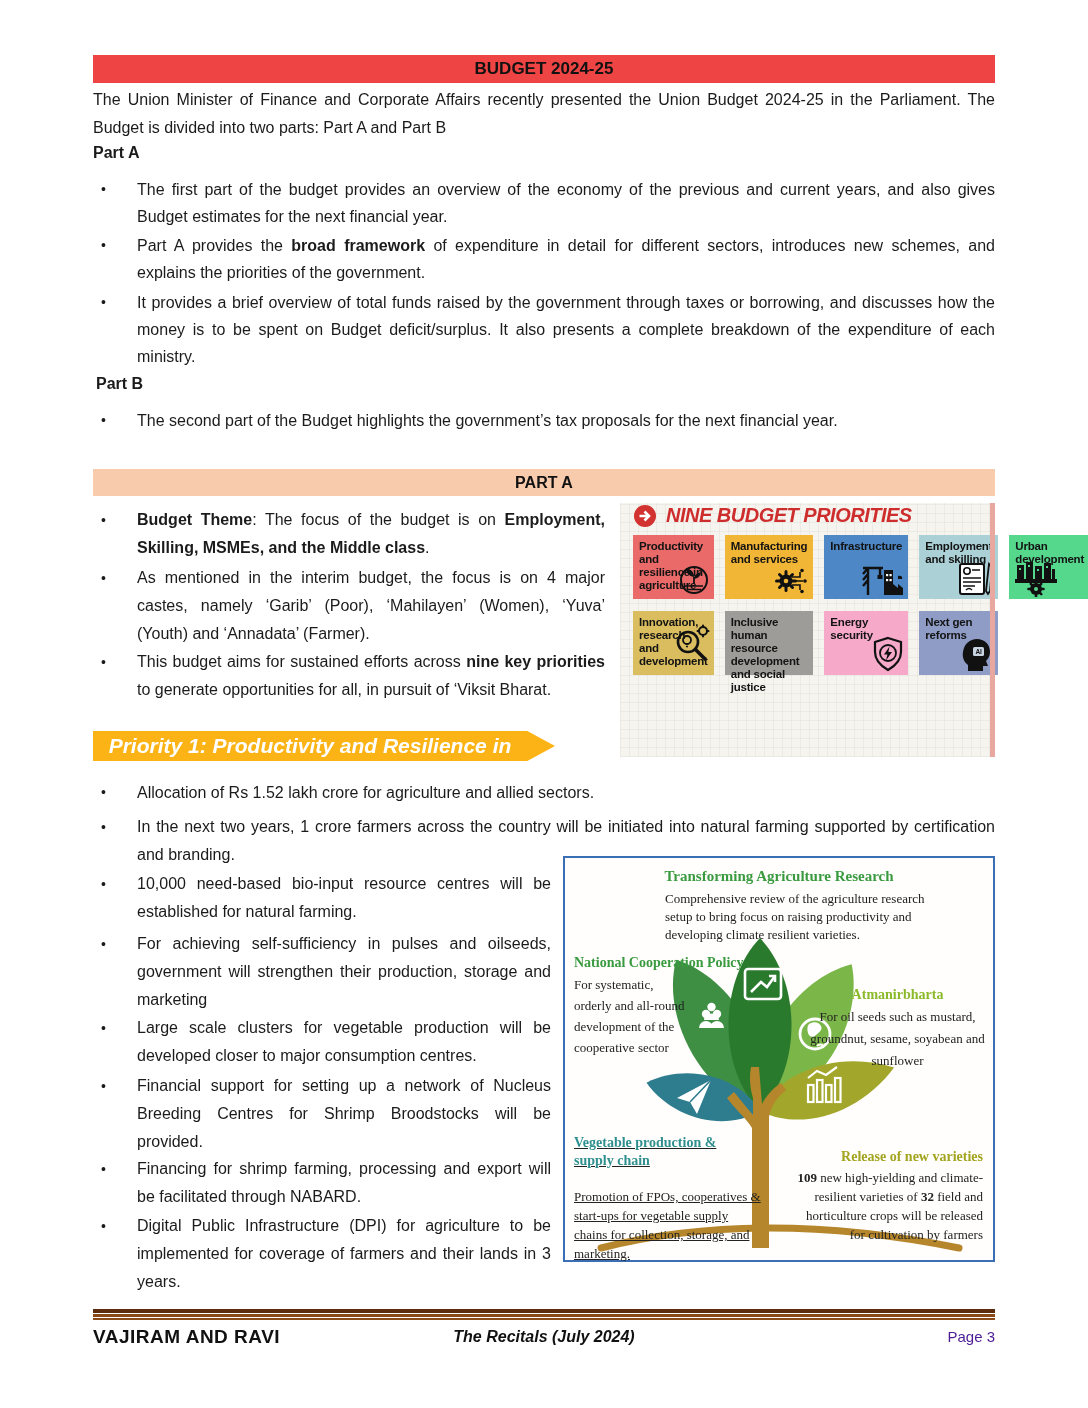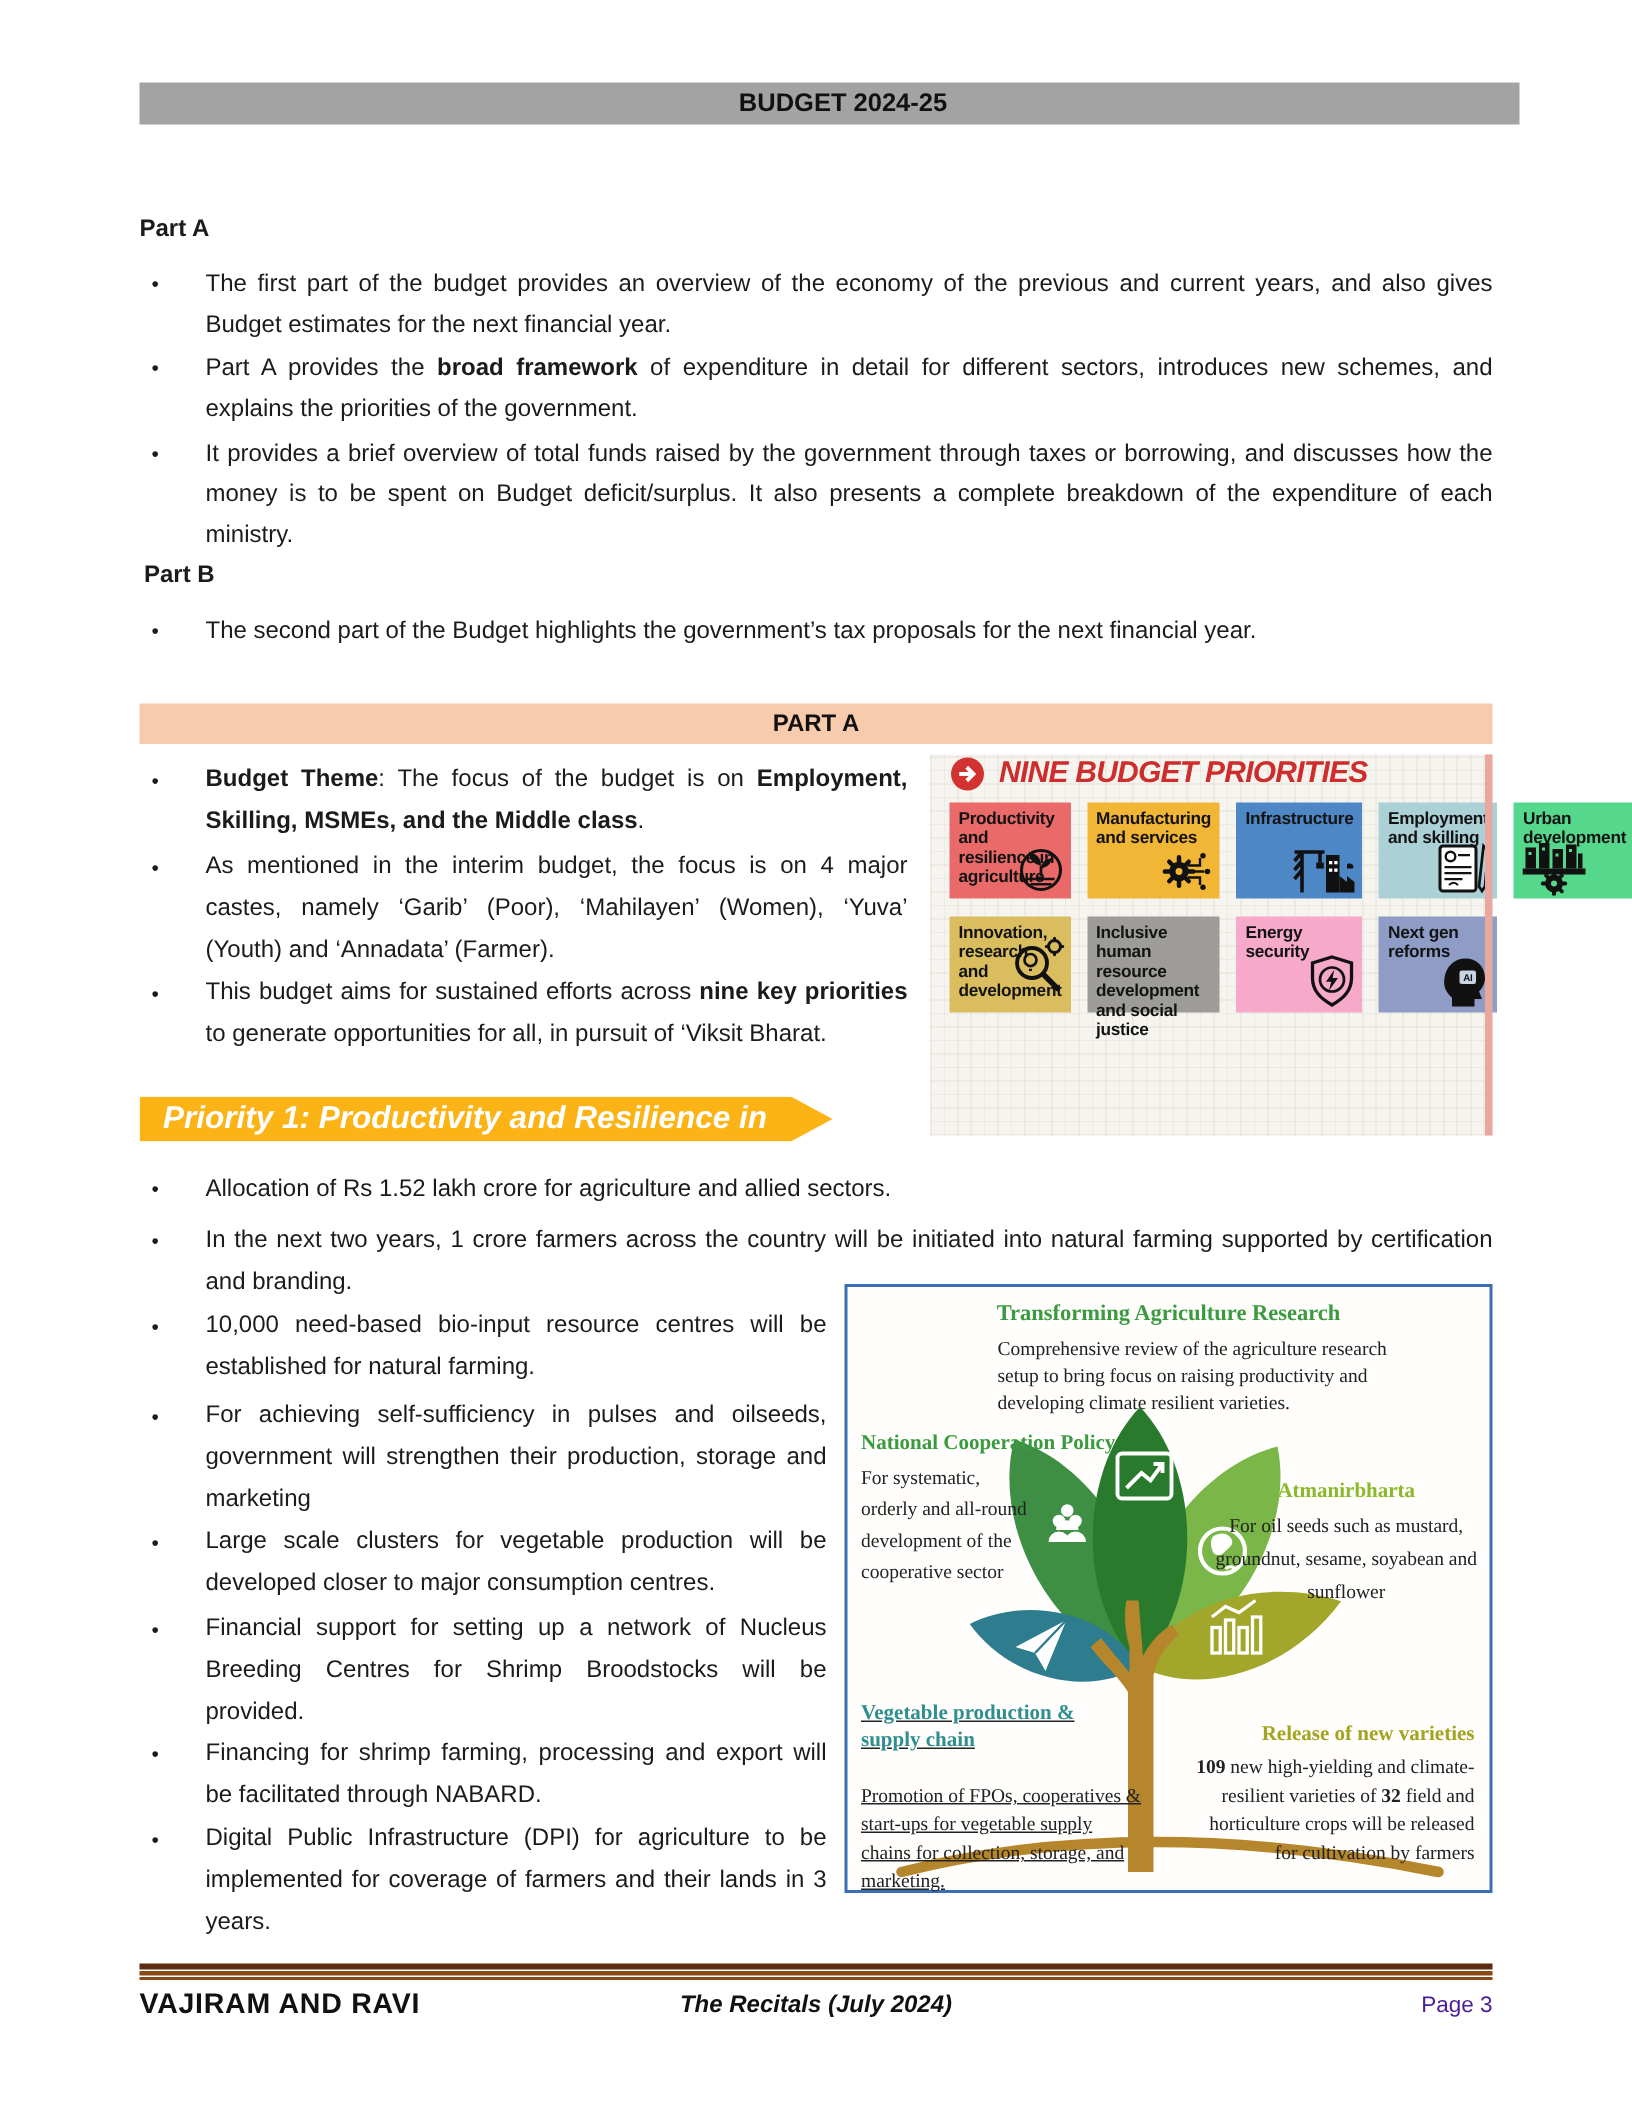--- a/index.html
+++ b/index.html
@@ -63,22 +63,23 @@
   .f-center{position:absolute;left:0;top:2px;width:100%;text-align:center;
             font-weight:bold;font-style:italic;font-size:16px;color:#111;}
   .f-right{position:absolute;right:0;top:2px;font-size:15px;color:#4c1d95;}
   b{font-weight:bold;margin-top:43px;}
 </style>
 </head>
 <body>
 
 <div class="page">
 
-  <div class="abs title-bar" style="background-color: #a3a3a3; padding-left: 18px;">BUDGET 2024-25</div>
-
+  <div class="abs title-bar" style="background-color: #ef4444;">BUDGET 2024-25</div>
+
+  <div class="abs para" style="left:93px;top:86px;width:902px;">The Union Minister of Finance and Corporate Affairs recently presented the Union Budget 2024-25 in the Parliament.  The Budget is divided into two parts: Part A and Part B</div>
 
   <div class="abs heading" style="left:93px;top:144px;">Part A</div>
 
   <div class="abs bullet" style="left:93px;top:176px;width:902px;">
     <span class="dot">•</span>
     <div class="bt">The first part of the budget provides an overview of the economy of the previous and current years, and also gives Budget estimates for the next financial year.</div>
   </div>
   <div class="abs bullet" style="left:93px;top:232px;width:902px;">
     <span class="dot">•</span>
     <div class="bt"><span>Part A provides the </span><b>broad framework</b><span> of expenditure in detail for different sectors, introduces new schemes, and explains the priorities of the government.</span></div>

